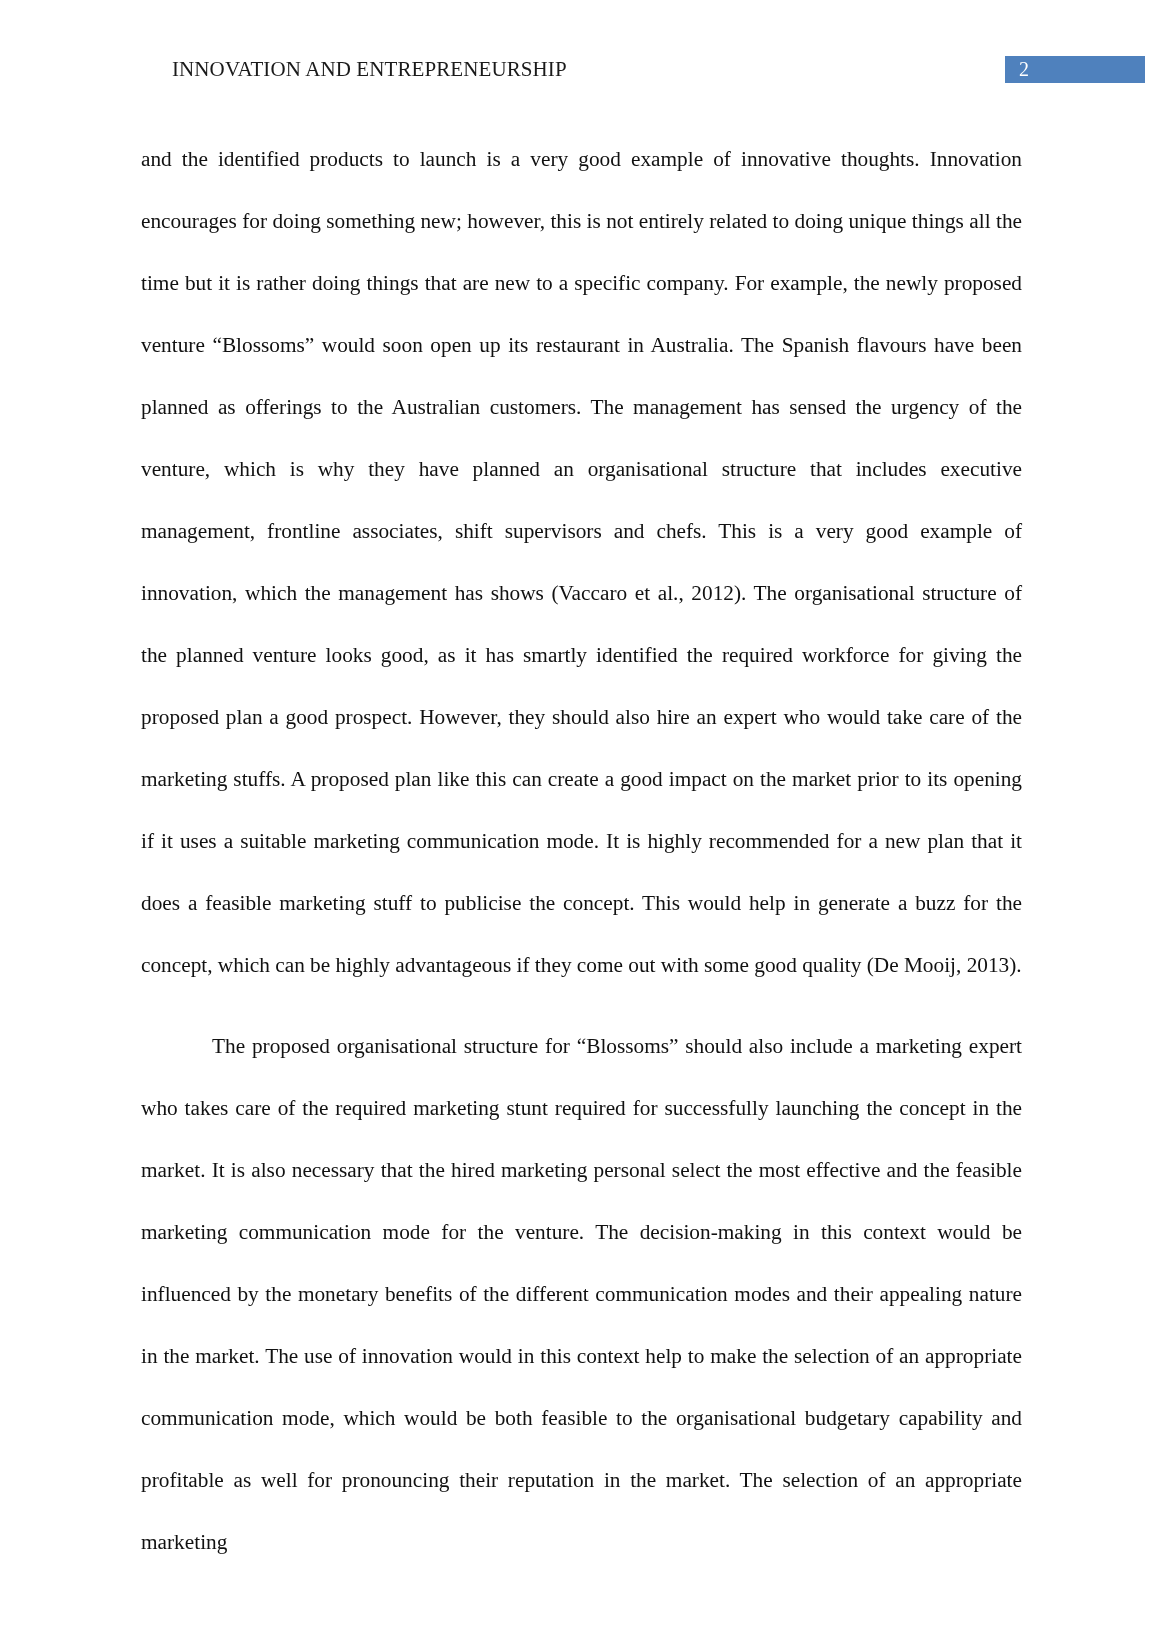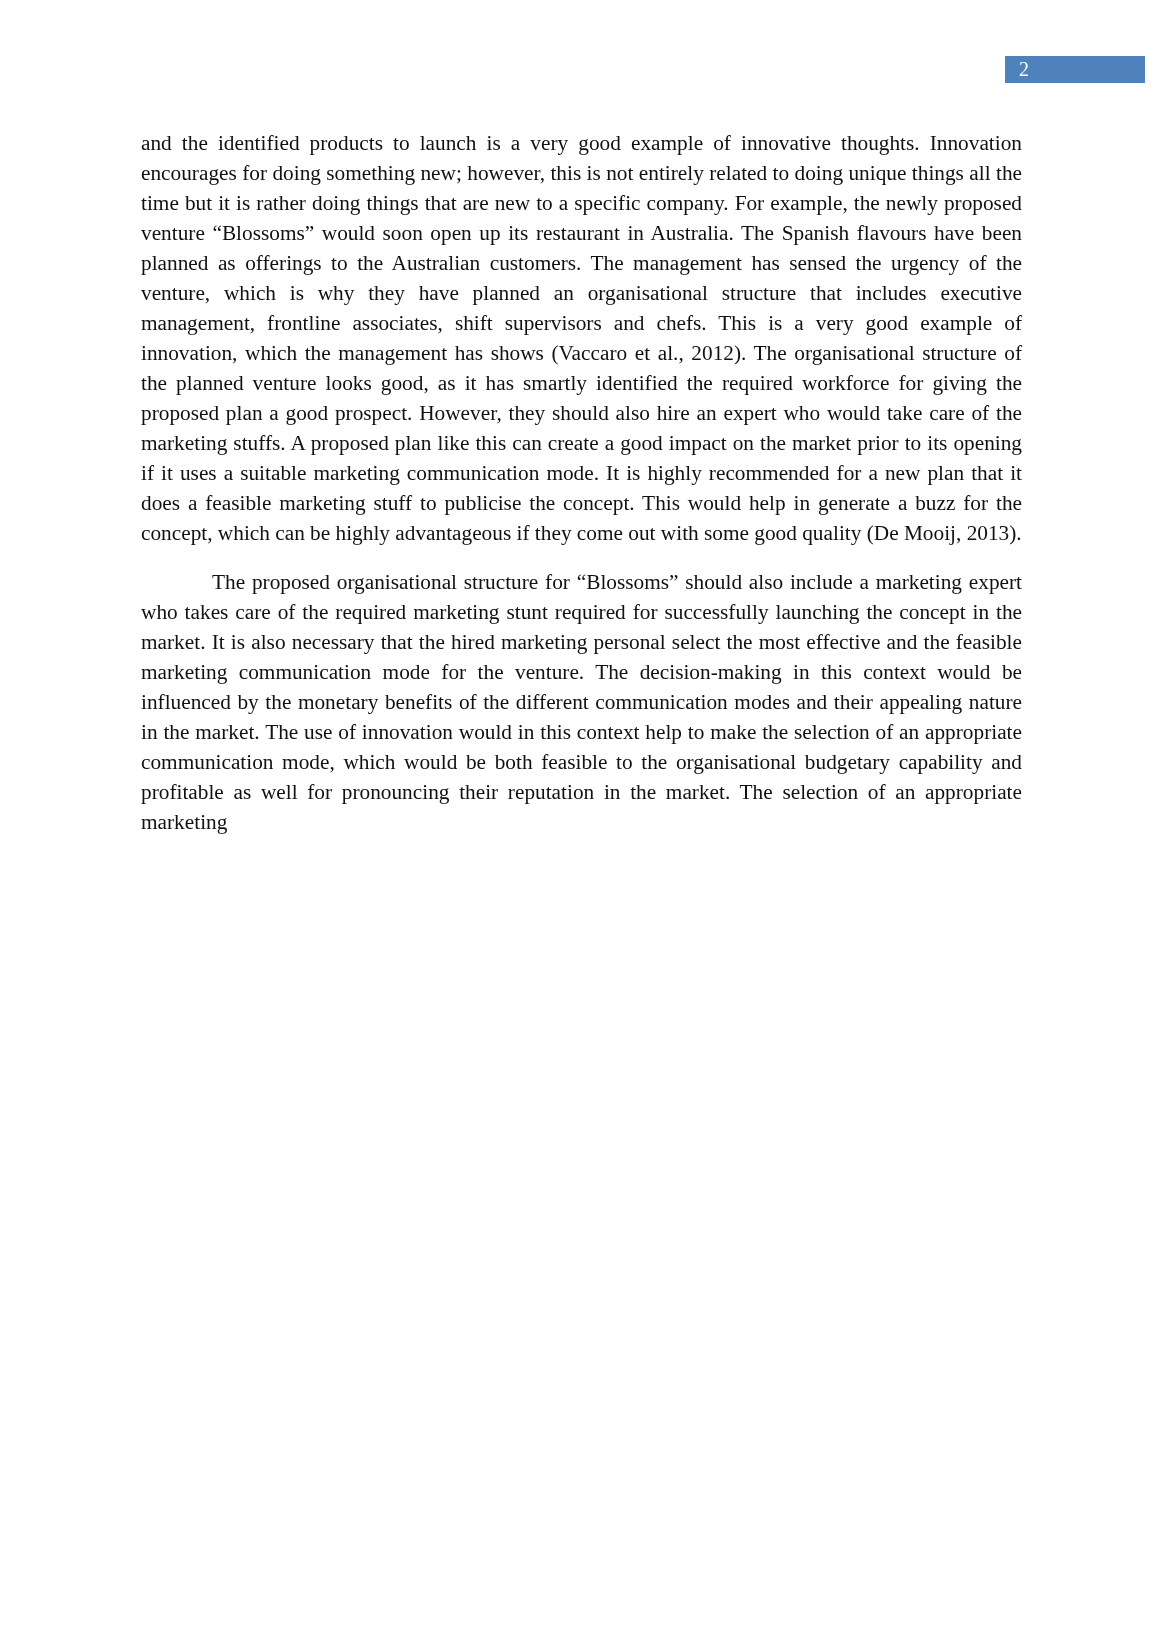--- a/index.html
+++ b/index.html
@@ -47,32 +47,33 @@
     .body-text {
       position: absolute;
       left: 141px;
       top: 128px;
       width: 881px;
       font-size: 21.3px;
     }
     .body-text p {
       margin: 0;
       text-align: justify;
-      line-height: 30px;
+      line-height: 62px;
       hyphens: none;
     }
     .body-text p + p {
       margin-top: 19px;
       text-indent: 71px;
     }
   </style>
 </head>
 <body>
 
 <div class="page-header">
+  <div class="running-head">INNOVATION AND ENTREPRENEURSHIP</div>
   <div class="page-number-box">
     <span>2</span>
   </div>
 </div>
 
 <div class="body-text">
   <p>and the identified products to launch is a very good example of innovative thoughts. Innovation encourages for doing something new; however, this is not entirely related to doing unique things all the time but it is rather doing things that are new to a specific company. For example, the newly proposed venture “Blossoms” would soon open up its restaurant in Australia. The Spanish flavours have been planned as offerings to the Australian customers. The management has sensed the urgency of the venture, which is why they have planned an organisational structure that includes executive management, frontline associates, shift supervisors and chefs. This is a very good example of innovation, which the management has shows (Vaccaro et al., 2012). The organisational structure of the planned venture looks good, as it has smartly identified the required workforce for giving the proposed plan a good prospect. However, they should also hire an expert who would take care of the marketing stuffs. A proposed plan like this can create a good impact on the market prior to its opening if it uses a suitable marketing communication mode. It is highly recommended for a new plan that it does a feasible marketing stuff to publicise the concept. This would help in generate a buzz for the concept, which can be highly advantageous if they come out with some good quality (De Mooij, 2013).</p>
   <p>The proposed organisational structure for “Blossoms” should also include a marketing expert who takes care of the required marketing stunt required for successfully launching the concept in the market. It is also necessary that the hired marketing personal select the most effective and the feasible marketing communication mode for the venture. The decision-making in this context would be influenced by the monetary benefits of the different communication modes and their appealing nature in the market. The use of innovation would in this context help to make the selection of an appropriate communication mode, which would be both feasible to the organisational budgetary capability and profitable as well for pronouncing their reputation in the market. The selection of an appropriate marketing</p>
 </div>
 

